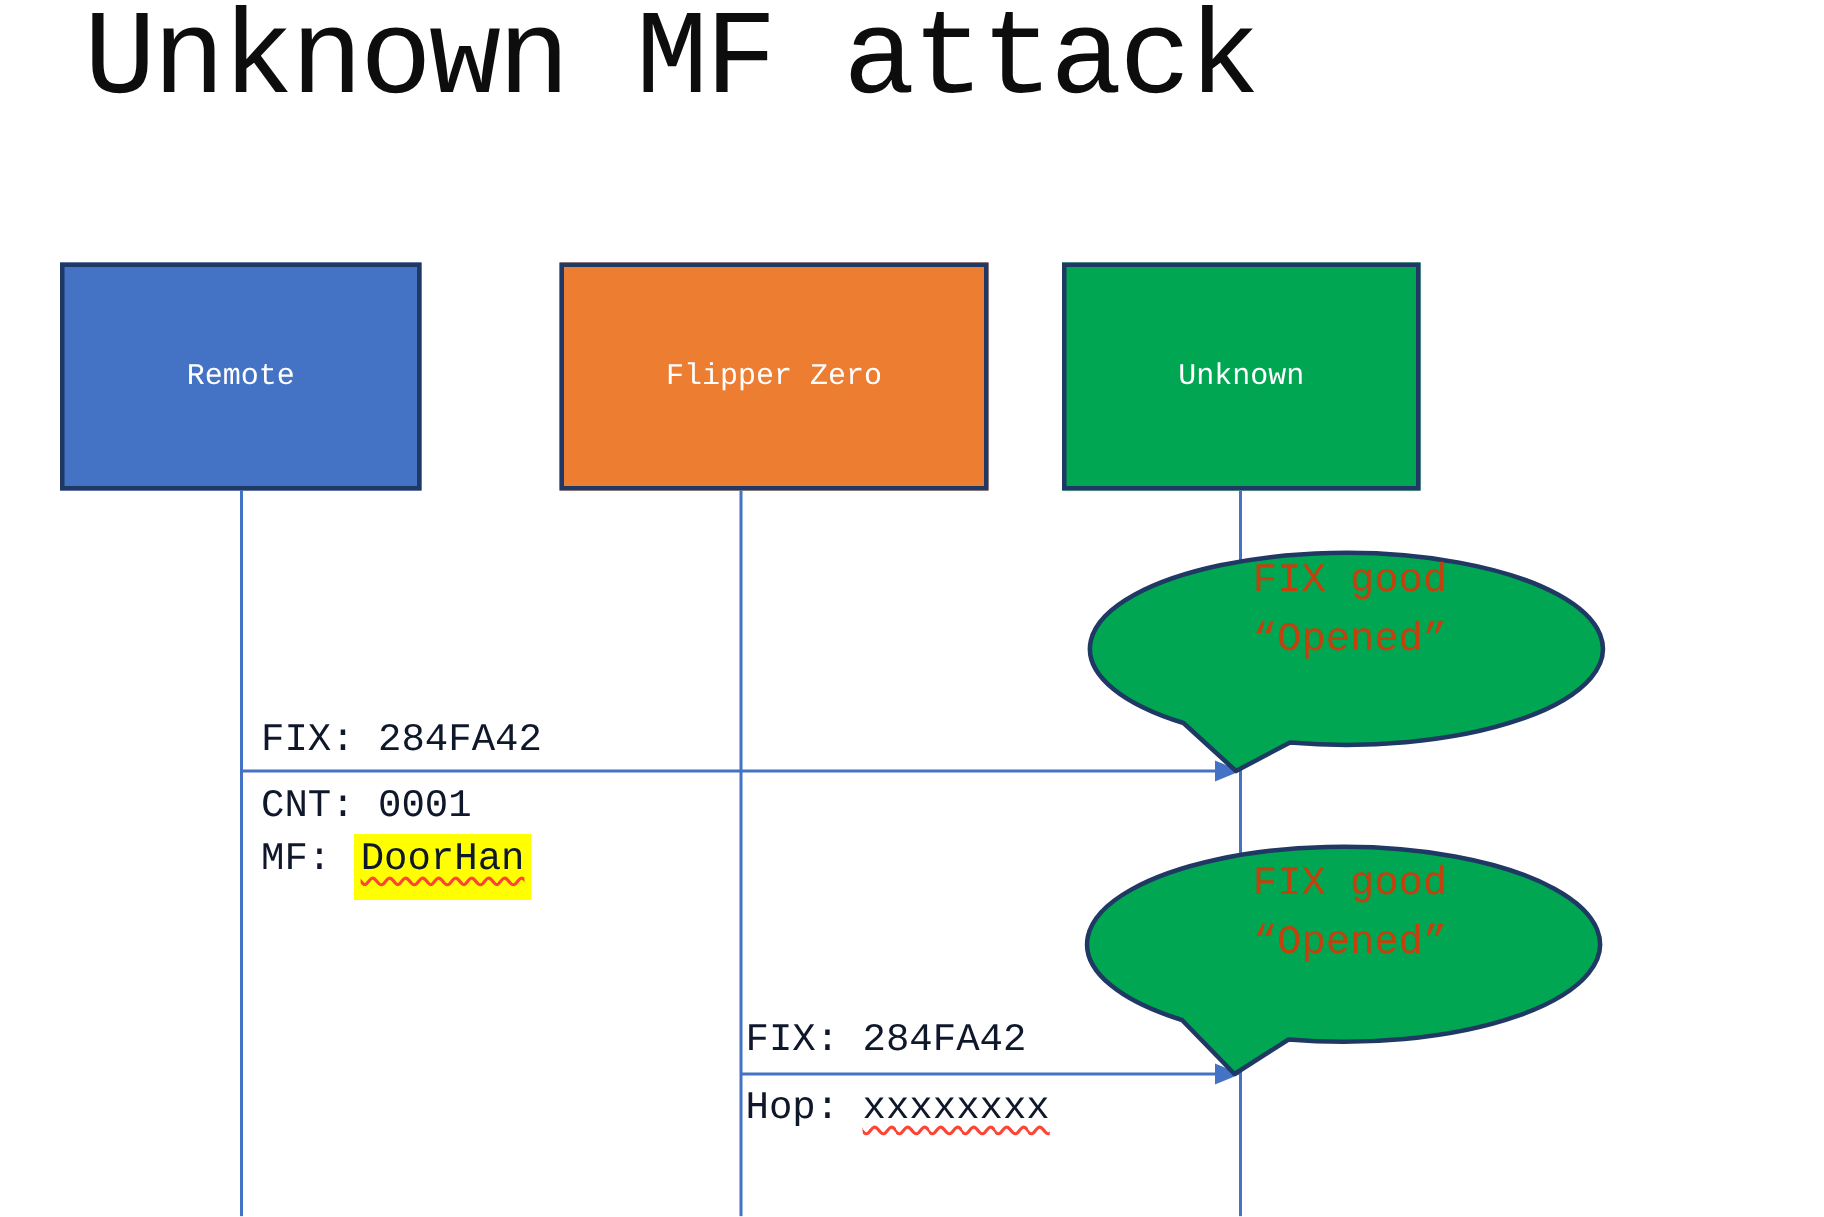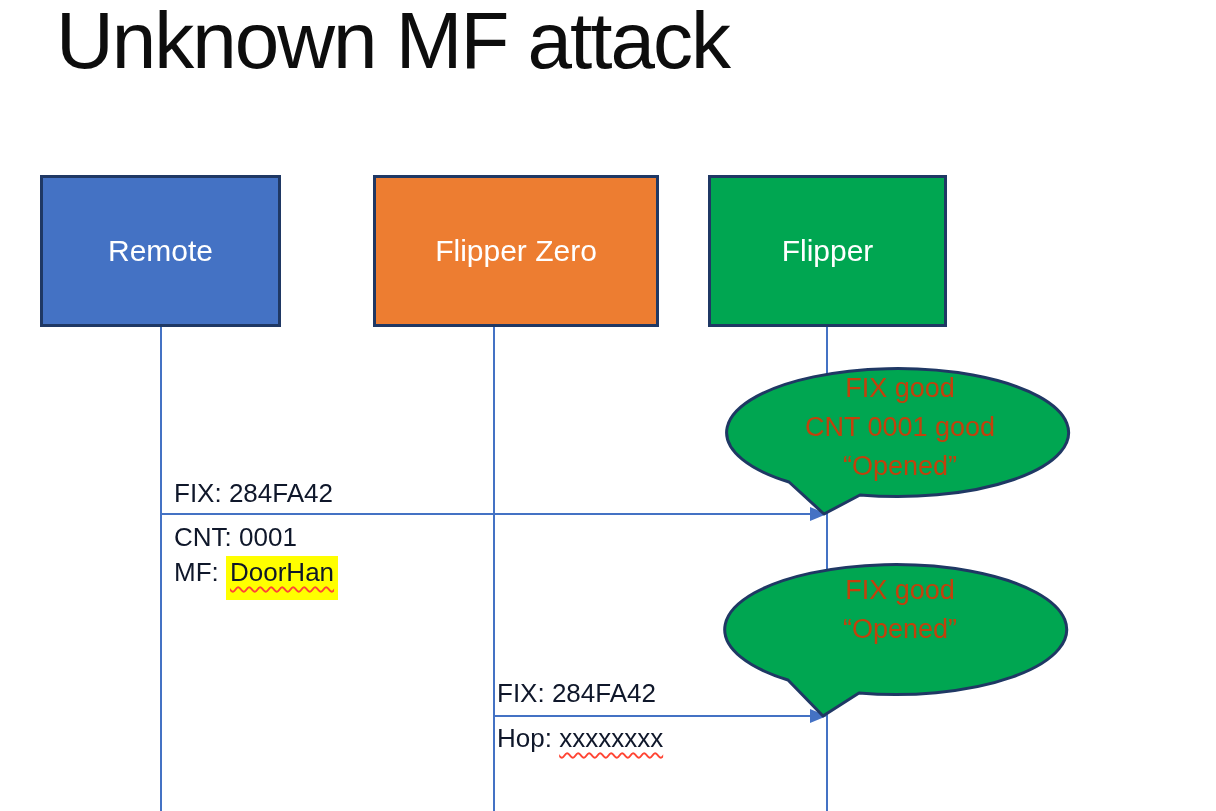--- a/index.html
+++ b/index.html
@@ -1,30 +1,30 @@
 <!DOCTYPE html>
 <html><head>
 <meta charset="utf-8">
 <style>
   html,body{margin:0;padding:0;background:#fff;}
   .stage{
     position:relative;width:1216px;height:811px;background:#ffffff;
-    font-family:Liberation Sans, sans-serif;color:#000;overflow:hidden;
+    font-family:Liberation Mono, monospace;color:#000;overflow:hidden;
   }
   
   .slide-title{
     position:absolute;left:56px;top:-4px;margin:0;
     font-size:80px;line-height:90px;font-weight:300;letter-spacing:-2px;color:#0d0d0d;
     white-space:nowrap;
   }
   
   .actor{
     position:absolute;top:175px;height:152px;box-sizing:border-box;
     border:3px solid #1F3864;display:flex;align-items:center;justify-content:center;
-    color:#ffffff;font-size:30px;
+    color:#ffffff;font-size:20px;
   }
   .actor.remote{left:40px;width:241px;background:#4472C4;}
   .actor.flipper{left:373px;width:286px;background:#ED7D31;}
   .actor.receiver{left:708px;width:239px;background:#00A651;}
   
   .lifeline{position:absolute;top:327px;width:1.5px;height:484px;background:#4472C4;}
   .lifeline.l1{left:160px;}
   .lifeline.l2{left:493px;}
   .lifeline.l3{left:826px;}
   
@@ -73,21 +73,21 @@
 
   <h1 class="slide-title">Unknown MF attack</h1>
 
   <div class="actor remote">
     <span>Remote</span>
   </div>
   <div class="actor flipper">
     <span>Flipper Zero</span>
   </div>
   <div class="actor receiver">
-    <span>Flipper</span>
+    <span>Unknown</span>
   </div>
 
   <div class="lifeline l1"></div>
   <div class="lifeline l2"></div>
   <div class="lifeline l3"></div>
 
   <div class="arrow-line a1"></div>
   <div class="arrow-head a1"></div>
 
   <div class="arrow-line a2"></div>
@@ -98,21 +98,20 @@
   <div class="msg-line m1-3"><span>MF: </span><span class="hl sq">DoorHan</span></div>
 
   <div class="msg-line m2-1"><span>FIX: </span><span>284FA42</span></div>
   <div class="msg-line m2-2"><span>Hop: </span><span class="sq">xxxxxxxx</span></div>
 
   <svg class="callout-svg co1" viewBox="0 0 364 168" aria-hidden="true">
     <path d="M 71 124 A 171 64 0 1 1 142 137 L 106 156 Z"></path>
   </svg>
   <div class="callout-text ct1">
     <div>FIX good</div>
-    <div>CNT 0001 good</div>
     <div>“Opened”</div>
   </div>
 
   <svg class="callout-svg co2" viewBox="0 0 364 168" aria-hidden="true">
     <path d="M 70 120 A 171 65 0 1 1 141 133 L 105 156 Z"></path>
   </svg>
   <div class="callout-text ct2">
     <div>FIX good</div>
     <div>“Opened”</div>
   </div>

